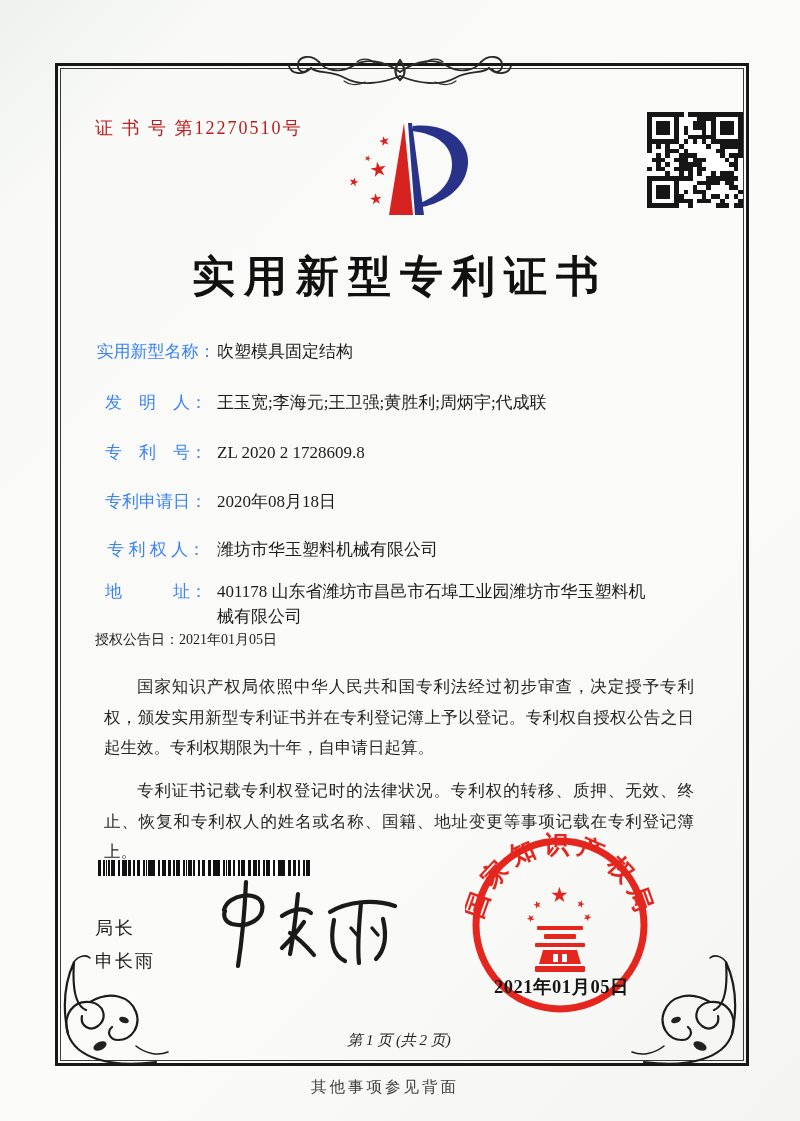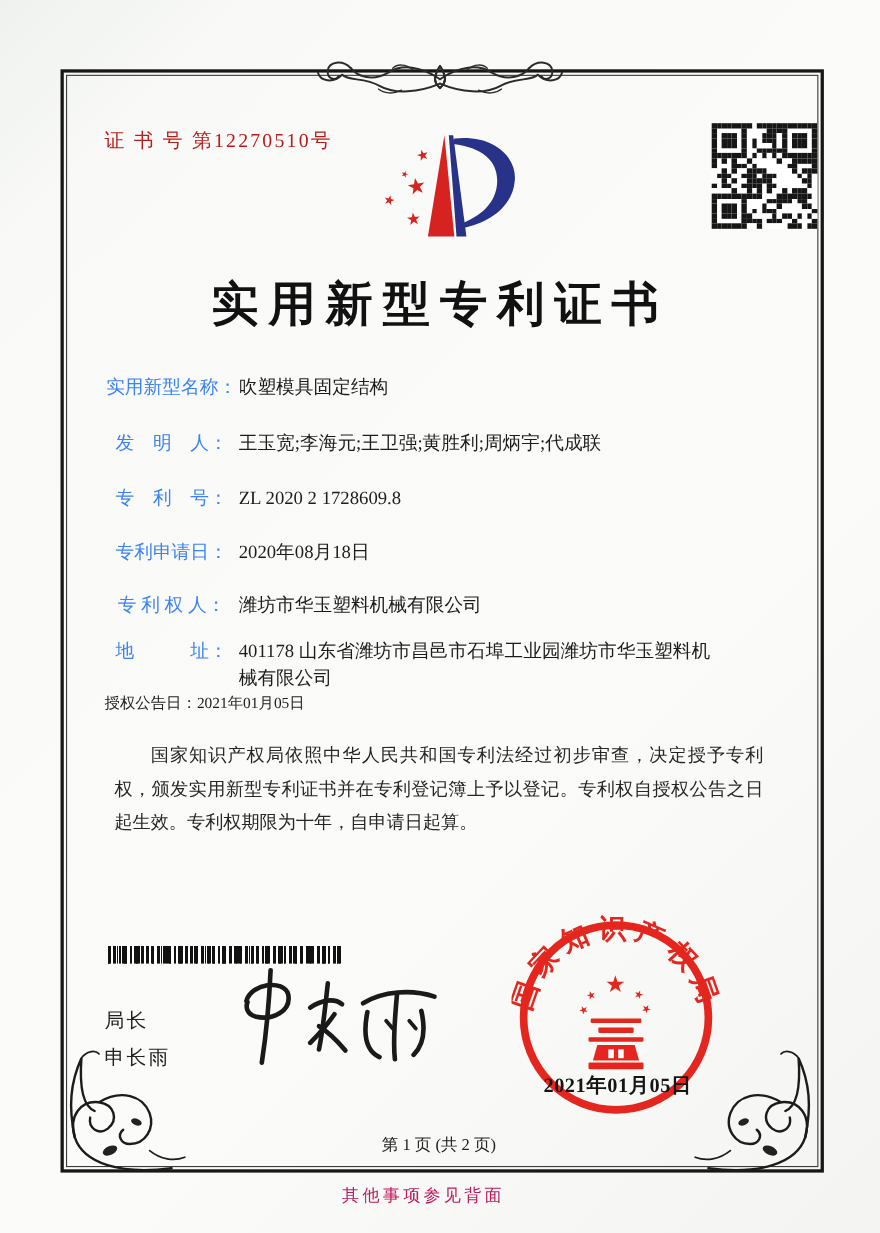--- a/index.html
+++ b/index.html
@@ -33,22 +33,22 @@
     background-image:
       repeating-linear-gradient(90deg,#111 0 2px,rgba(0,0,0,0) 2px 5px),
       repeating-linear-gradient(90deg,#111 0 1px,rgba(0,0,0,0) 1px 8px),
       repeating-linear-gradient(90deg,#111 0 3px,rgba(0,0,0,0) 3px 13px);}
   .director{left:95px;font-size:18px;letter-spacing:2px;color:#222;}
   .sig{left:212px;top:876px;}
   
   .seal{left:465px;top:830px;}
   .seal-date{left:494px;top:974px;font-size:18.5px;font-weight:600;letter-spacing:.5px;color:#151515;z-index:5;}
   
-  .page-no{left:55px;top:1031px;width:688px;text-align:center;font-size:15px;color:#222;}
-  .back-note{left:0;top:1077px;width:770px;text-align:center;font-size:15.5px;color:#be185d;letter-spacing:3px;}
+  .page-no{left:55px;top:1031px;width:688px;text-align:center;font-size:15px;color:#222;font-style:italic;}
+  .back-note{left:0;top:1077px;width:770px;text-align:center;font-size:15.5px;color:#404040;letter-spacing:3px;}
   .orn{pointer-events:none;}
 </style>
 </head>
 <body>
 
 <div class="abs frame">
   <div class="frame-inner"></div>
 </div>
 
 <svg class="abs orn" style="left:275px;top:30px;" width="250" height="70" viewBox="0 0 250 70">
@@ -572,20 +572,21 @@
 <div class="abs field-row wrap" style="top:580px">
   <span class="flabel">地　　　址：</span><span class="fvalue">401178 山东省潍坊市昌邑市石埠工业园潍坊市华玉塑料机械有限公司</span>
 </div>
 
 <div class="abs grant-row">
   <span class="glabel">授权公告日：</span><span class="gvalue">2021年01月05日</span>
 </div>
 
 <div class="abs body-text">
   <p>国家知识产权局依照中华人民共和国专利法经过初步审查，决定授予专利权，颁发实用新型专利证书并在专利登记簿上予以登记。专利权自授权公告之日起生效。专利权期限为十年，自申请日起算。</p>
+  <p>专利证书记载专利权登记时的法律状况。专利权的转移、质押、无效、终止、恢复和专利权人的姓名或名称、国籍、地址变更等事项记载在专利登记簿上。</p>
 </div>
 
 <div class="abs barcode"></div>
 
 <div class="abs director" style="top:916px">局长</div>
 <div class="abs director" style="top:949px">申长雨</div>
 
 <svg class="abs sig" width="200" height="95" viewBox="0 0 200 95">
   <g fill="none" stroke="#1a1a1a" stroke-width="4.2" stroke-linecap="round">
     <path d="M34,6 C33,28 31,58 26,90"></path>

